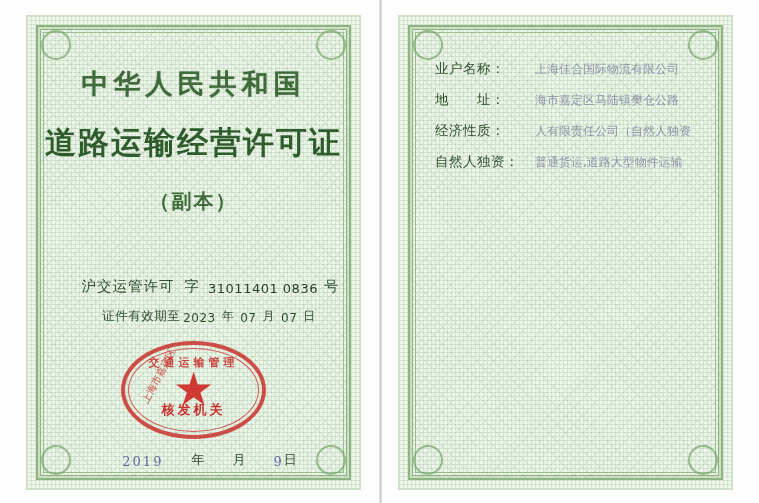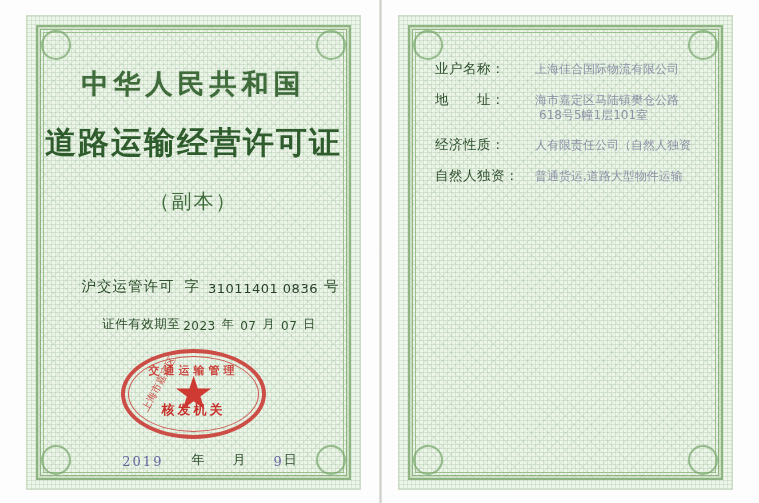--- a/index.html
+++ b/index.html
@@ -103,20 +103,21 @@
     letter-spacing: 2px;
     color: #2f5c2c;
     white-space: nowrap;
   }
   .title-sub {
     margin-top: 24px;
     font-family: "DejaVu Serif", serif;
     font-size: 20px;
     color: #3f6b3b;
     letter-spacing: 2px;
+    font-weight: bold;
   }
 
   .field-row {
     display: flex;
     align-items: flex-end;
     font-family: "DejaVu Sans", sans-serif;
     color: #2e4f2c;
     padding-left: 34px;
   }
   .license-row {
@@ -134,21 +135,21 @@
     padding: 0 6px 0 8px;
     color: #26402a;
   }
   .valid-row {
     margin-top: 12px;
     width: 100%;
     justify-content: center;
     font-size: 12.5px;
     letter-spacing: 0.5px;
   }
-  .valid-row .v { padding: 0 3px; font-size: 12px; margin-top: 8px; }
+  .valid-row .v { padding: 0 3px; font-size: 12px; }
 
   .seal-wrap {
     position: relative;
     margin-top: 16px;
     width: 145px;
     height: 145px;
   }
   .seal {
     position: absolute;
     inset: 0;
@@ -331,21 +332,20 @@
         <div class="rlabel">业户名称：</div>
         <div class="rvalue">
           <span>上海佳合国际物流有限公司</span>
         </div>
       </div>
 
       <div class="rfield">
         <div class="rlabel">地　　址：</div>
         <div class="rvalue">
           <span>海市嘉定区马陆镇樊仓公路</span>
-          <span class="l2">618号5幢1层101室</span>
         </div>
       </div>
 
       <div class="rfield">
         <div class="rlabel">经济性质：</div>
         <div class="rvalue">
           <span>人有限责任公司（自然人独资</span>
         </div>
       </div>
 

